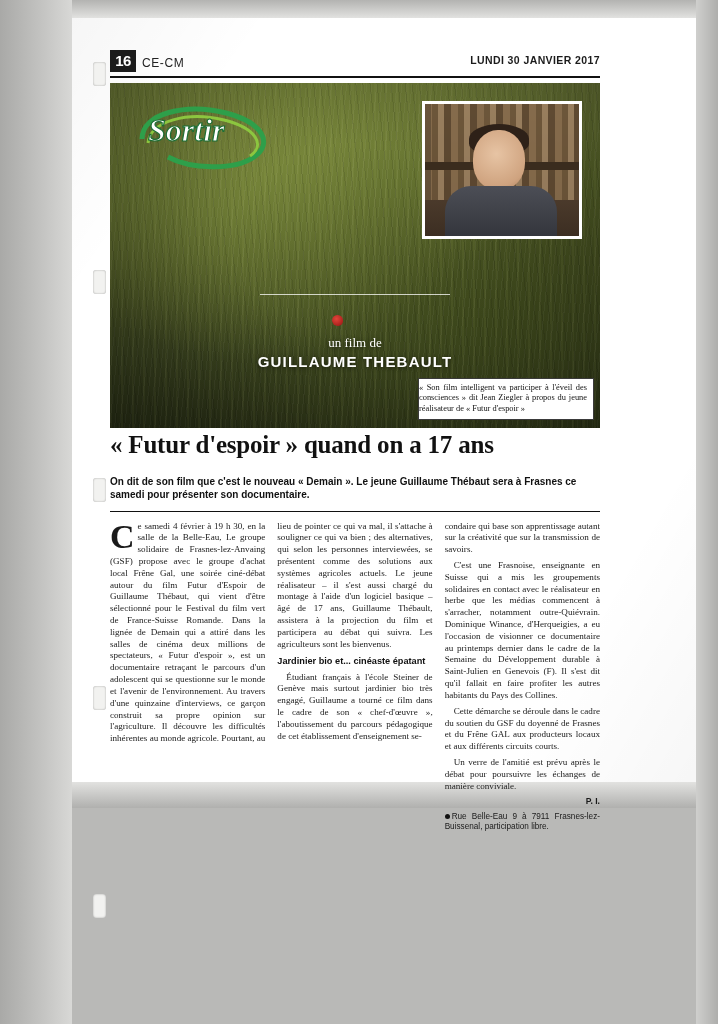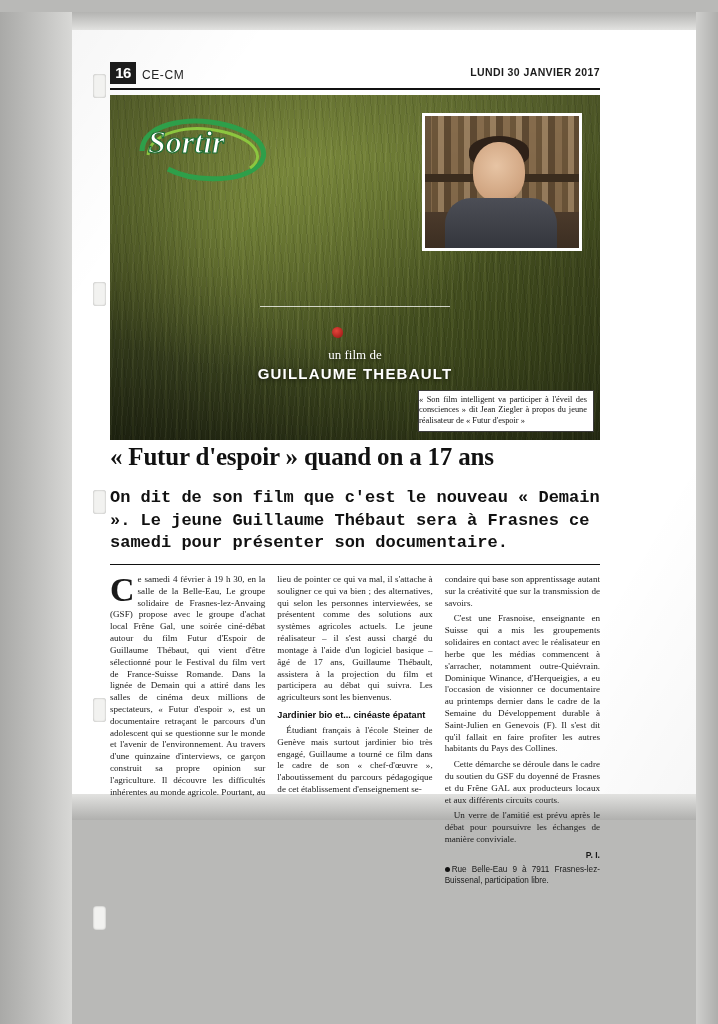--- a/index.html
+++ b/index.html
@@ -9,21 +9,21 @@
   }
   body {
     width: 718px;
     height: 1024px;
     overflow: hidden;
     font-family: "Liberation Serif", serif;
   }
   
   #page {
     position: absolute;
-    left: 0; top: 12px;
+    left: 0; top: 0;
     width: 718px; height: 808px;
     background: #ffffff;
     background-image:
       linear-gradient(125deg, rgba(0,0,0,0.05) 0%, rgba(0,0,0,0) 22%),
       linear-gradient(300deg, rgba(0,0,0,0.04) 0%, rgba(0,0,0,0) 20%);
   }
   
   .scan-edge {
     position: absolute;
     background: #bcbcba;
@@ -233,23 +233,23 @@
   .headline {
     margin-top: 3px;
     font-family: "Liberation Serif", serif;
     font-size: 25px;
     line-height: 1.08;
     color: #111;
     letter-spacing: -0.2px;
   }
   .standfirst {
     margin-top: 2px;
-    font-family: Liberation Mono, monospace;
-    font-weight: bold;
-    font-size: 17px;
+    font-family: Liberation Sans, sans-serif;
+    font-weight: bold;
+    font-size: 10px;
     line-height: 1.34;
     color: #111;
   }
   .hr-thin {
     margin-top: 9px;
     height: 1px;
     background: #111;
   }
 
   .columns {

